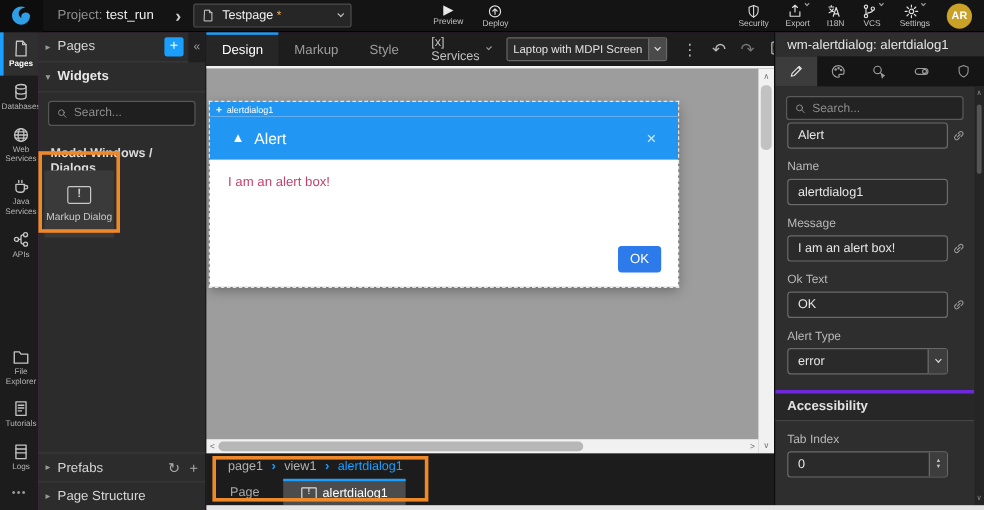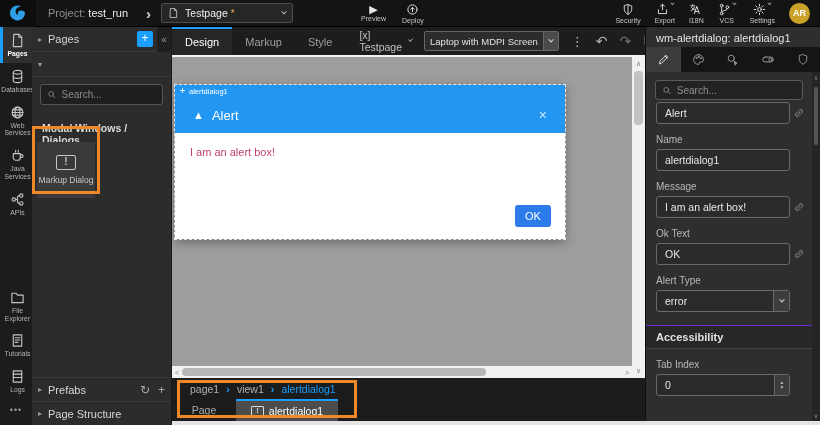--- a/index.html
+++ b/index.html
@@ -115,21 +115,21 @@
   .f-row { display:flex; align-items:center; margin:0 4px 0 10px; }
   .f-input { flex:1; height:22px; background:#2a2a2a; border:1px solid #6a6a6a; border-radius:3px; color:#e6e6e6; font-size:10.5px; padding:0 8px; font-family:inherit; outline:none; min-width:0; }
   .f-link { width:18px; display:flex; justify-content:center; color:#9a9a9a; cursor:pointer; flex:none; }
   .f-spacer { width:18px; flex:none; }
   .f-select { flex:1; height:22px; background:#2a2a2a; border:1px solid #6a6a6a; border-radius:3px; display:flex; align-items:center; cursor:pointer; min-width:0; }
   .f-select .sval { flex:1; font-size:10.5px; color:#e6e6e6; padding:0 8px; }
   .f-select .schev { width:16px; height:20px; background:#3d3d3d; border-left:1px solid #6a6a6a; display:flex; align-items:center; justify-content:center; color:#d8d8d8; }
   .f-stepper { display:flex; align-items:center; flex:1; height:22px; background:#2a2a2a; border:1px solid #6a6a6a; border-radius:3px; min-width:0; }
   .f-stepper input { flex:1; background:transparent; border:none; outline:none; color:#e6e6e6; font-size:10.5px; padding:0 8px; font-family:inherit; min-width:0; }
   .spin { width:15px; height:20px; background:#3d3d3d; border-left:1px solid #6a6a6a; display:flex; flex-direction:column; align-items:center; justify-content:center; color:#c5c5c5; font-size:5.5px; line-height:5px; cursor:pointer; }
-  .rp-section { margin-top:13px; background:#272727; border-top:1px solid #6d28d9; border-bottom:1px solid #454545; padding:5px 10px; font-size:11px; font-weight:bold; color:#e2e2e2; }
+  .rp-section { margin-top:13px; background:#272727; border-top:3px solid #6d28d9; border-bottom:1px solid #454545; padding:5px 10px; font-size:11px; font-weight:bold; color:#e2e2e2; }
   .rp-scroll { width:8px; background:#252525; display:flex; flex-direction:column; align-items:center; font-size:6px; color:#8d8d8d; flex:none; cursor:pointer; }
   .rp-scroll .arr { padding:2px 0; }
   .rp-scroll .rthumb { width:4px; height:58px; background:#555; border-radius:2px; margin-top:4px; }
   .rp-scroll .sp { flex:1; }
 </style>
 </head>
 <body>
 
 <div class="app">
 
@@ -282,20 +282,21 @@
 
   <div class="leftpanel" style="position:absolute;">
     <div class="lp-row">
       <span class="tri">▸</span>
       <span class="txt">Pages</span>
       <span class="plus-btn">+</span>
       <span class="collapse-btn">«</span>
     </div>
     <div class="lp-row">
       <span class="tri">▾</span>
+      <span class="txt" style="font-weight:bold;color:#e8e8e8">Widgets</span>
     </div>
     <div class="lp-search">
       <svg class="ic" width="11" height="11" viewBox="0 0 16 16" style="color:#9a9a9a">
           <circle cx="7" cy="7" r="4"></circle>
           <path d="M10 10l3.5 3.5"></path>
         </svg>
       <input placeholder="Search..." style="">
     </div>
     <div class="lp-category">Modal Windows / Dialogs</div>
     <div class="widget-card">
@@ -318,21 +319,21 @@
       </div>
     </div>
   </div>
 
   <div class="center">
     <div class="toolbar">
       <div class="tab active">Design</div>
       <div class="tab">Markup</div>
       <div class="tab">Style</div>
       <div class="vars">
-        <span>[x] Testpage</span>
+        <span>[x] Services</span>
         <span class="chv" style="color:#9a9a9a"></span>
       </div>
       <div class="device">
         <span class="dtxt">Laptop with MDPI Screen</span>
         <span class="dchev">
             <span class="chv"></span>
           </span>
       </div>
       <span class="tb-ic">⋮</span>
       <span class="tb-ic" style="font-size:14px">↶</span>

